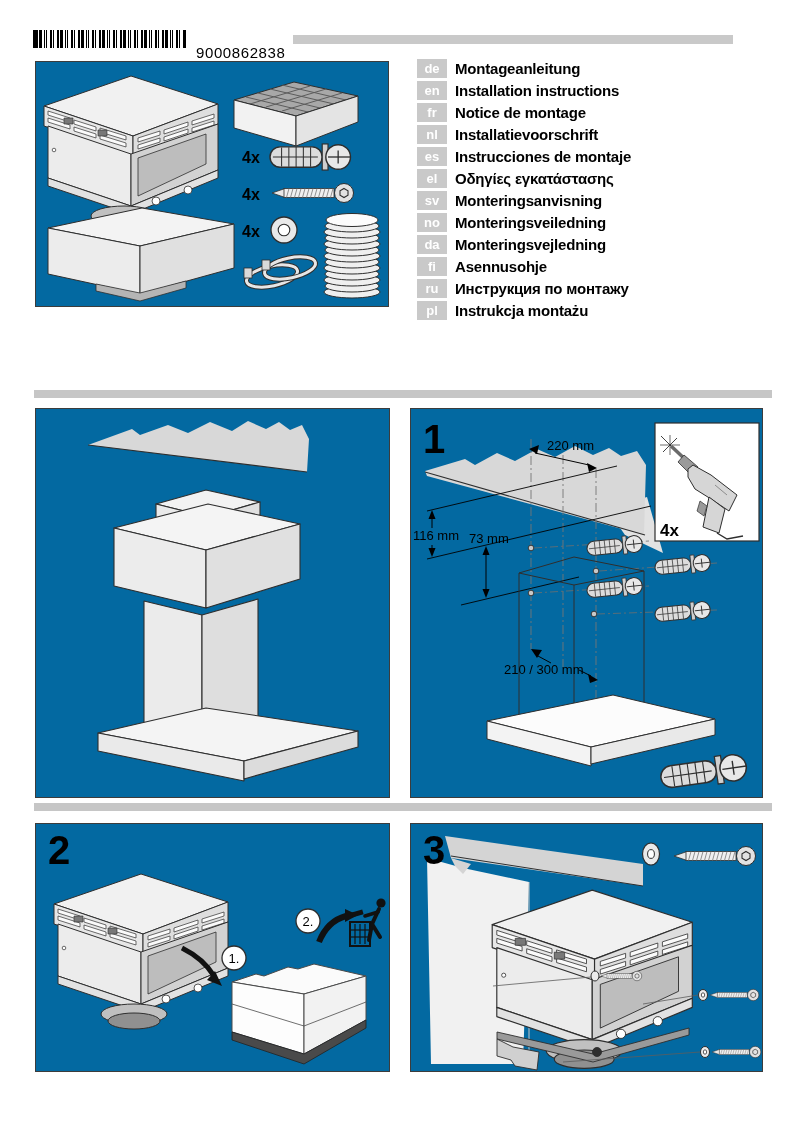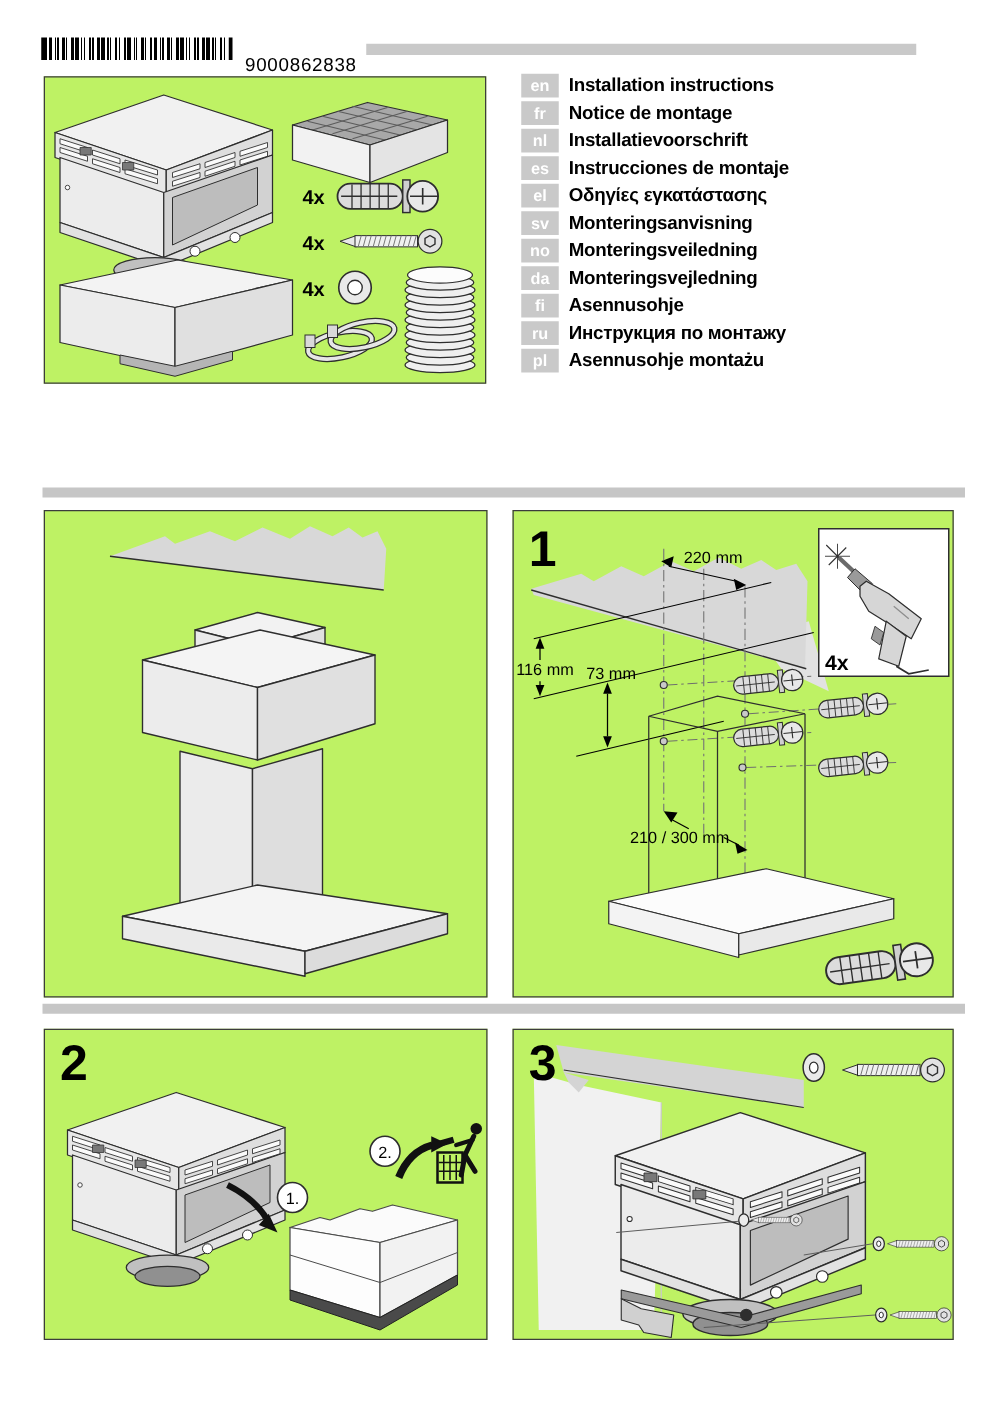--- a/index.html
+++ b/index.html
@@ -1,21 +1,21 @@
 <!DOCTYPE html>
 <html><head>
 <meta charset="utf-8">
 <style>
   * { margin:0; padding:0; box-sizing:border-box; }
   html,body { background:#fff; }
   body {
     width:802px; height:1134px; position:relative;
     font-family:"Liberation Sans","DejaVu Sans",sans-serif; color:#000;
   }
-  .box { position:absolute; border:1px solid #3c3c3c; background:#bef264; overflow:hidden; }
+  .box { position:absolute; border:1px solid #3c3c3c; background:#0369a1; overflow:hidden; }
   .sep { position:absolute; left:34px; width:738px; height:8px; background:#c6c6c6; }
   .topbar-rule { position:absolute; left:293px; top:35px; width:440px; height:9px; background:#c9c9c9; }
   .barcode {
     position:absolute; left:33px; top:30px; width:153px; height:18px;
     border-left:3px solid #000; border-right:3px solid #000;
     background:repeating-linear-gradient(90deg,
       #000 0 2px,#fff 2px 3px,#000 3px 6px,#fff 6px 8px,#000 8px 9px,#fff 9px 10px,
       #000 10px 11px,#fff 11px 14px,#000 14px 16px,#fff 16px 17px,#000 17px 18px,#fff 18px 21px);
   }
   .barcode-num { position:absolute; left:196px; top:44px; font-size:15px; letter-spacing:.6px; }
@@ -166,20 +166,24 @@
       <ellipse cx="316" cy="176" rx="27" ry="6" fill="#efefef"></ellipse>
       <ellipse cx="316" cy="170" rx="28" ry="6" fill="#efefef"></ellipse>
       <ellipse cx="316" cy="164" rx="27" ry="6" fill="#efefef"></ellipse>
       <ellipse cx="316" cy="158" rx="26" ry="6.5" fill="#fcfcfc"></ellipse>
     </g>
   </svg>
 </div>
 
 <ul class="lang-list">
   <li class="lang-row">
+      <span class="lang-code">de</span>
+      <span class="lang-label">Montageanleitung</span>
+    </li>
+  <li class="lang-row">
       <span class="lang-code">en</span>
       <span class="lang-label">Installation instructions</span>
     </li>
   <li class="lang-row">
       <span class="lang-code">fr</span>
       <span class="lang-label">Notice de montage</span>
     </li>
   <li class="lang-row">
       <span class="lang-code">nl</span>
       <span class="lang-label">Installatievoorschrift</span>
@@ -207,21 +211,21 @@
   <li class="lang-row">
       <span class="lang-code">fi</span>
       <span class="lang-label">Asennusohje</span>
     </li>
   <li class="lang-row">
       <span class="lang-code">ru</span>
       <span class="lang-label">Инструкция по монтажу</span>
     </li>
   <li class="lang-row">
       <span class="lang-code">pl</span>
-      <span class="lang-label">Asennusohje montażu</span>
+      <span class="lang-label">Instrukcja montażu</span>
     </li>
 </ul>
 
 <div class="sep" style="top:390px;"></div>
 
 <div class="box" style="left:35px;top:408px;width:355px;height:390px;">
   <svg width="353" height="388" viewBox="0 0 353 388">
     <g>
       <polygon points="52,36 96,20 104,26 132,16 152,24 174,13 196,22 212,12 230,20 243,13 254,21 266,16 273,30 271,63" fill="#d8d8d8"></polygon>
       <line x1="52" y1="36" x2="271" y2="63" stroke="#2e2e2e" stroke-width="1.2"></line>

